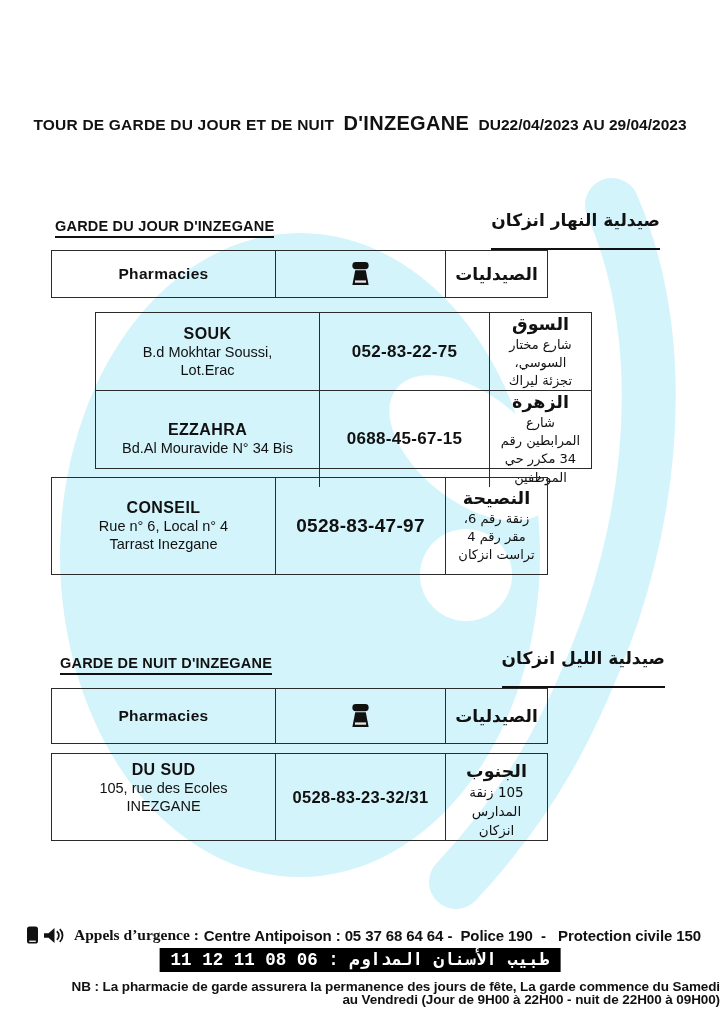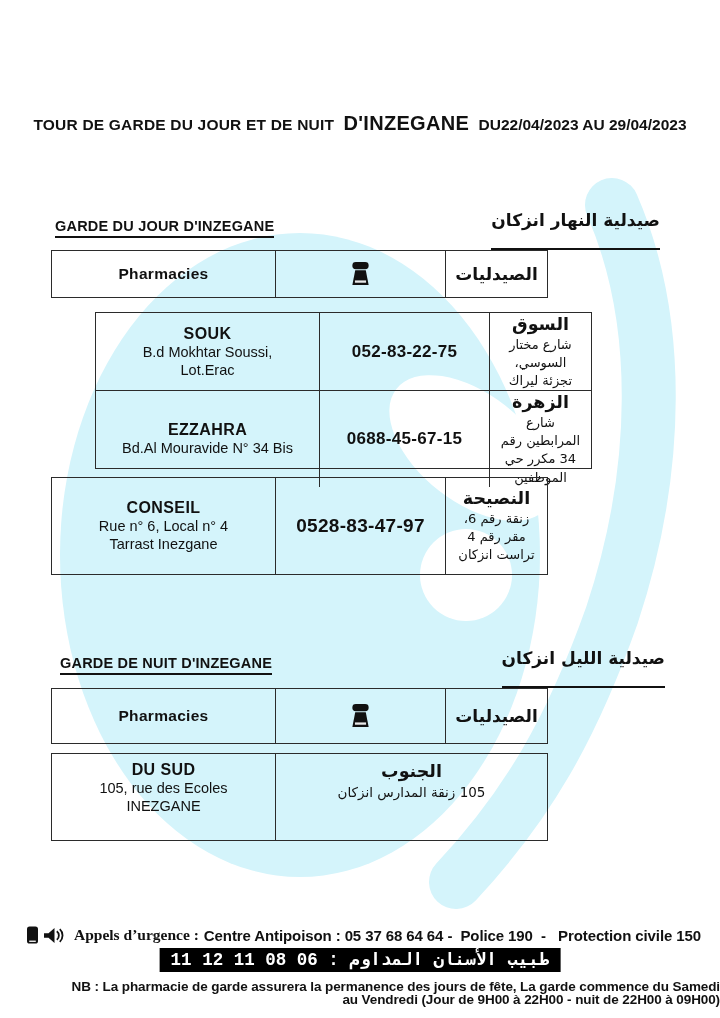--- a/index.html
+++ b/index.html
@@ -169,20 +169,23 @@
       <span class="hdr-ar">الصيدليات</span>
     </div>
   </div>
 
   <div class="layer tblock" id="t2-row">
     <div class="col c1 top-pad">
       <span class="ph-name">DU SUD</span>
       <span class="ph-addr">105, rue des Ecoles</span>
       <span class="ph-addr">INEZGANE</span>
     </div>
+    <div class="col c2">
+      <span class="ph-num" style="font-size:16.5px">0528-83-23-32/31</span>
+    </div>
     <div class="col c3 top-pad">
       <span class="ar-name">الجنوب</span>
       <span class="ar-addr" style="font-size:13.5px">105 زنقة المدارس انزكان</span>
     </div>
   </div>
 
   <div class="layer" id="emergency-line">
     <span class="icons">
       <svg width="13" height="18" viewBox="0 0 13 18" style="margin-right:4px">
         <rect x="1" y="0.5" width="11" height="17" rx="2.6" fill="#111"></rect>

